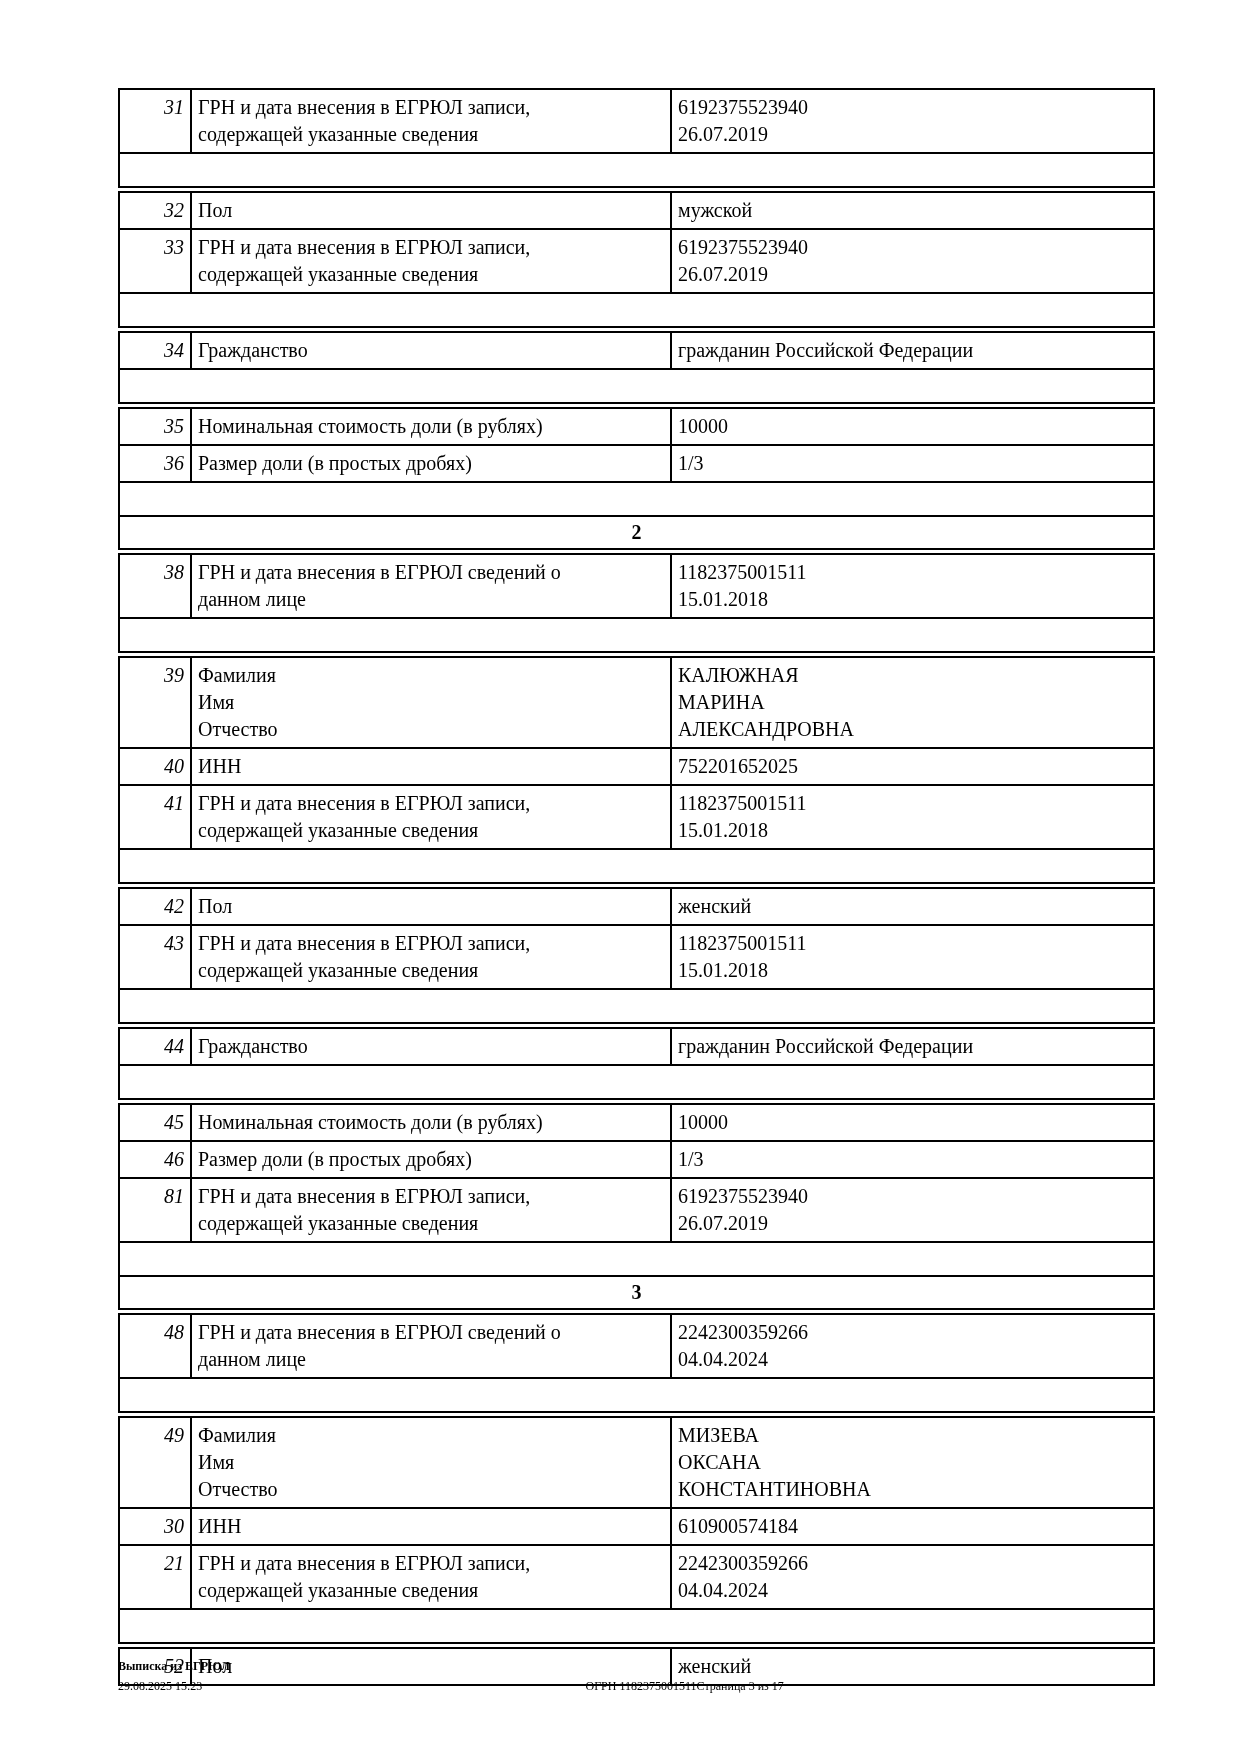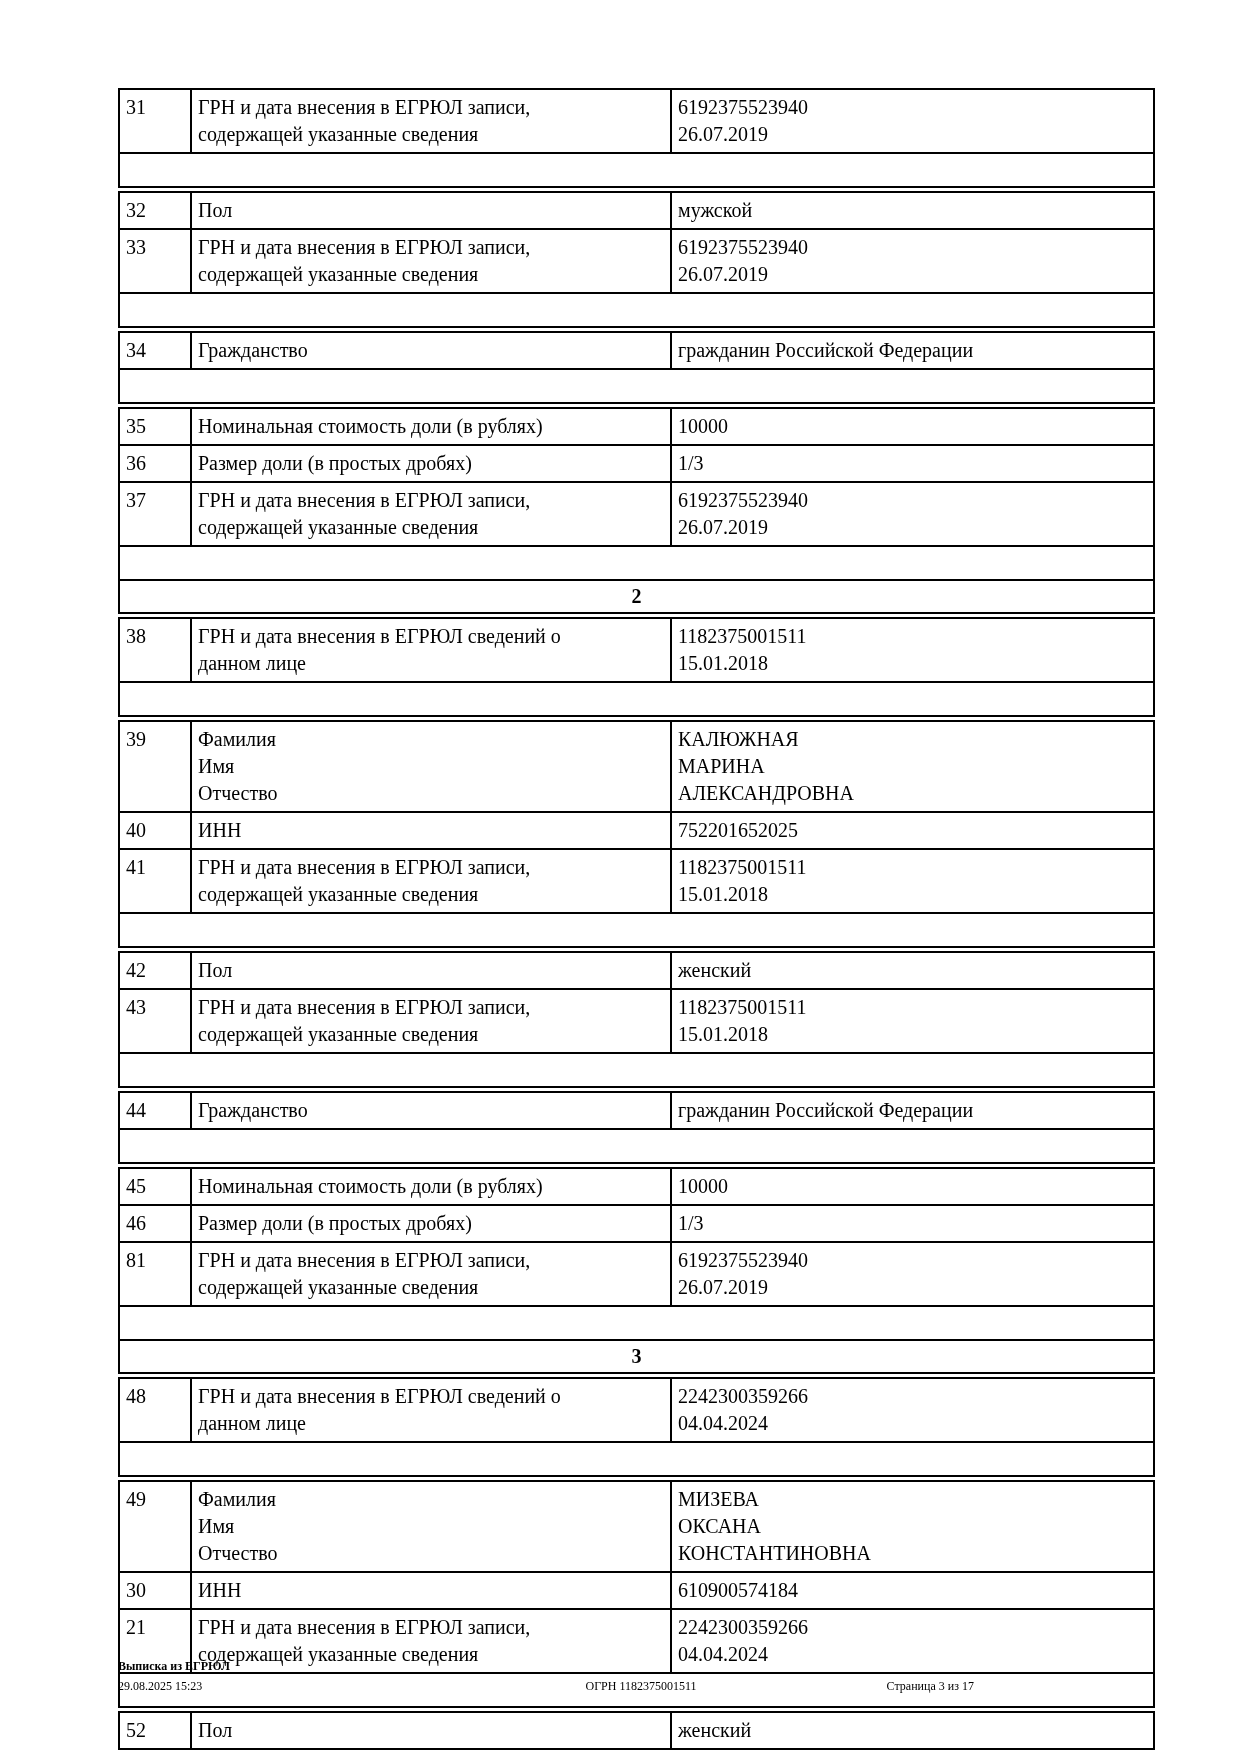--- a/index.html
+++ b/index.html
@@ -31,22 +31,23 @@
   table.info-table td {
     border: 2px solid #000000;
     font-size: 20px;
     line-height: 27px;
     vertical-align: top;
     padding: 4px 6px;
     white-space: pre-line;
     overflow: hidden;
   }
   td.num-cell {
-    text-align: left;
+    text-align: right;
     padding: 4px 2px;
+    font-style: italic;
   }
   td.spacer-cell {
     height: 24px;
     padding: 2px 6px;
   }
   tr.header-row td {
     text-align: center;
     font-weight: bold;
     padding: 2px 6px;
     height: 27px;
@@ -57,21 +58,21 @@
     top: 1656px;
     width: 1046px;
     display: flex;
     justify-content: space-between;
     align-items: flex-end;
     font-size: 12px;
     line-height: 20px;
   }
   .footer .f-left { flex: 1 1 0; text-align: left; }
   .footer .f-center { flex: 0 0 auto; text-align: left; }
-  .footer .f-right { flex: 1 1 0; text-align: center; }
+  .footer .f-right { flex: 1 1 0; text-align: left; }
   .footer .doc-title { font-weight: bold; }
 </style>
 </head>
 <body>
 
 <div class="page">
 
   <div class="content" id="table-region">
       <table class="info-table">
         <colgroup>
@@ -142,27 +143,20 @@
         <tbody>
           <tr>
             <td class="num-cell">35</td>
             <td>Номинальная стоимость доли (в рублях)</td>
             <td>10000</td>
           </tr>
           <tr>
             <td class="num-cell">36</td>
             <td>Размер доли (в простых дробях)</td>
             <td>1/3</td>
-          </tr>
-          <tr>
-            <td class="num-cell">37</td>
-            <td>ГРН и дата внесения в ЕГРЮЛ записи,
-содержащей указанные сведения</td>
-            <td>6192375523940
-26.07.2019</td>
           </tr>
           <tr>
             <td colspan="3" class="spacer-cell"></td>
           </tr>
           <tr class="header-row">
             <td colspan="3">2</td>
           </tr>
         </tbody>
       </table>
       <table class="info-table">

